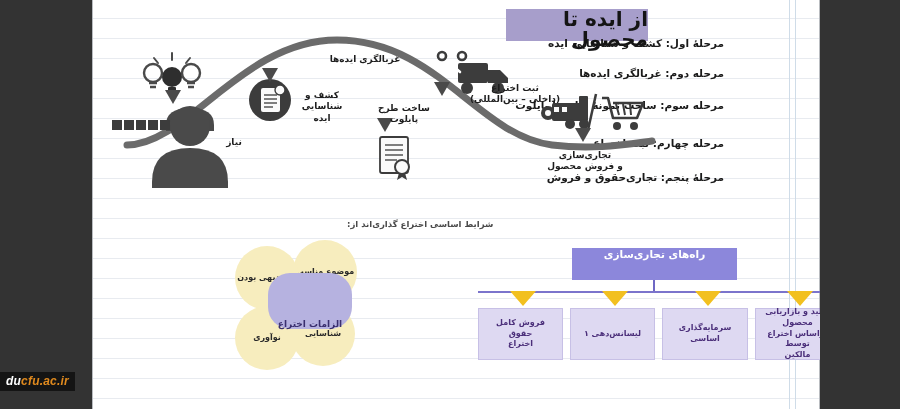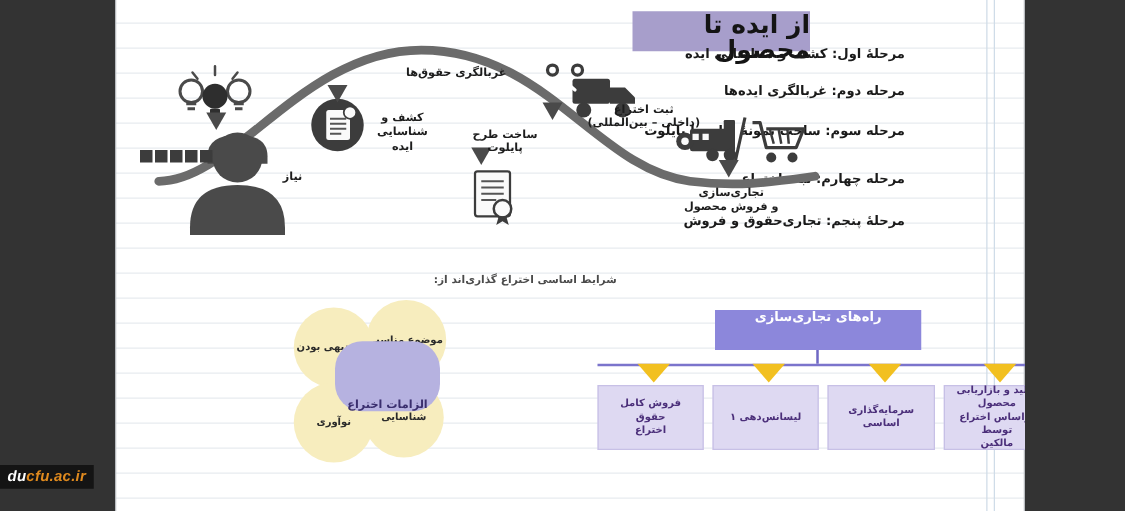--- a/index.html
+++ b/index.html
@@ -262,21 +262,21 @@
           </g>
           <circle cx="525" cy="126" r="4" fill="#3c3c3c"></circle>
           <circle cx="542" cy="126" r="4" fill="#3c3c3c"></circle>
         </g>
         <polygon points="483,128 499,128 491,142" fill="#4a4a4a"></polygon>
       </svg>
 
       <div class="flabel" style="left:122px;top:137px;width:40px;">نیاز</div>
       <div class="flabel" style="left:200px;top:90px;width:60px;">کشف و
 شناسایی ایده</div>
-      <div class="flabel" style="left:228px;top:54px;width:90px;">غربالگری حقوق‌ها</div>
+      <div class="flabel" style="left:228px;top:54px;width:90px;">غربالگری ایده‌ها</div>
       <div class="flabel" style="left:282px;top:103px;width:60px;">ساخت طرح
 پایلوت</div>
       <div class="flabel" style="left:453px;top:150px;width:80px;">تجاری‌سازی
 و فروش محصول</div>
       <div class="flabel" style="left:373px;top:83px;width:100px;">ثبت اختراع
 (داخلی – بین‌المللی)</div>
     </div>
 
     <div class="mid-caption">
       <span>شرایط اساسی اختراع گذاری‌اند از:</span>

